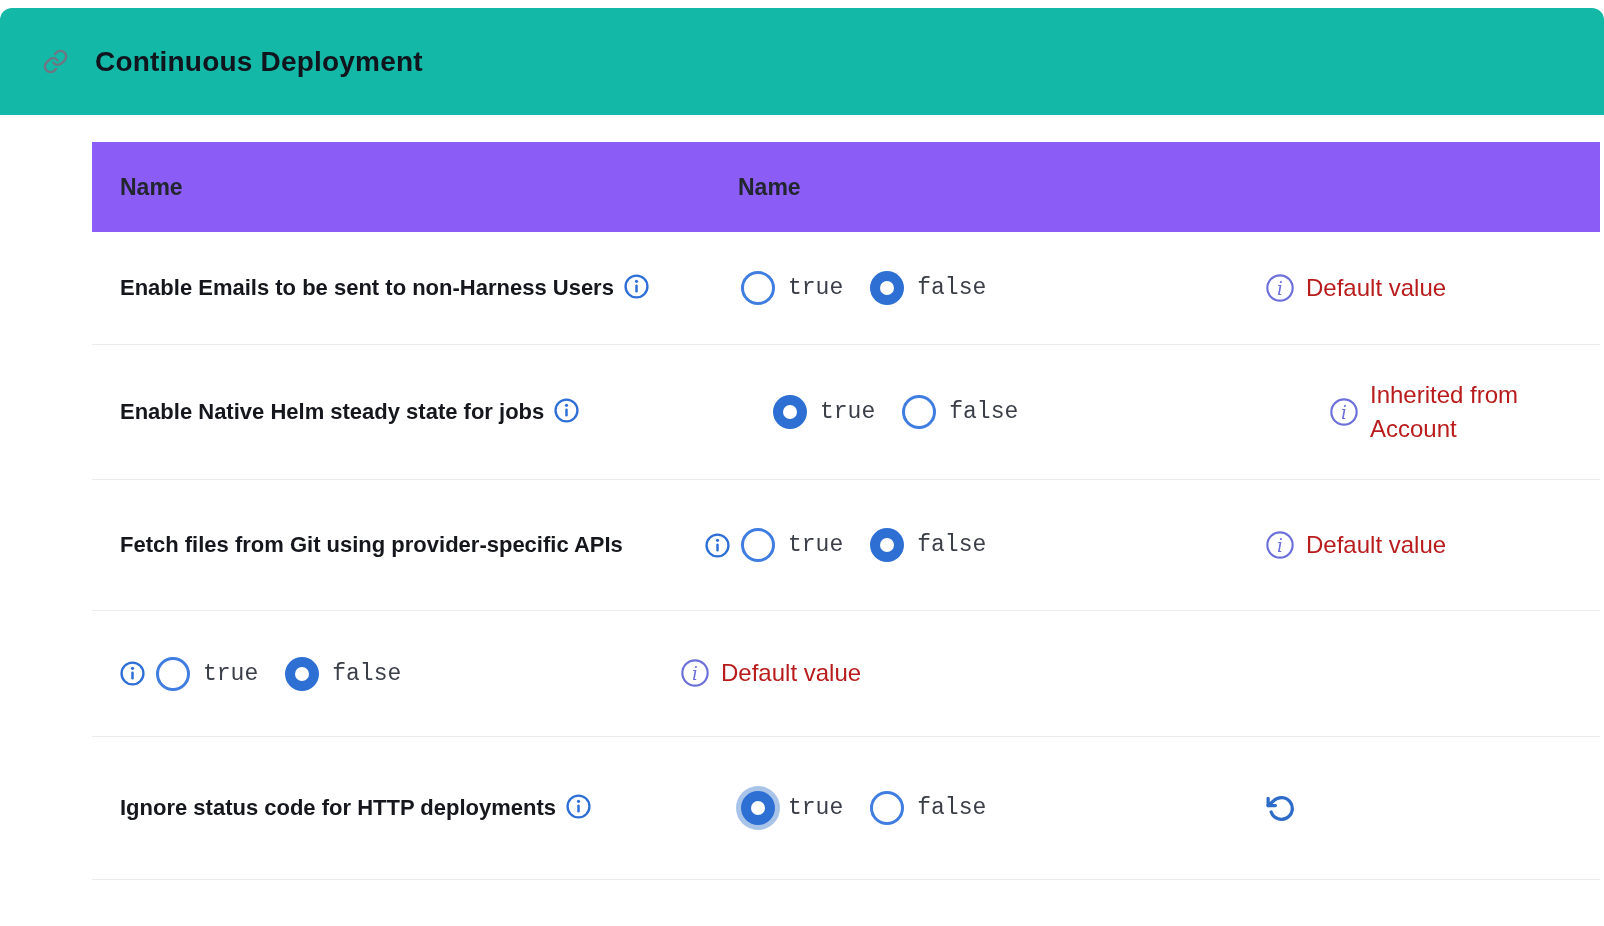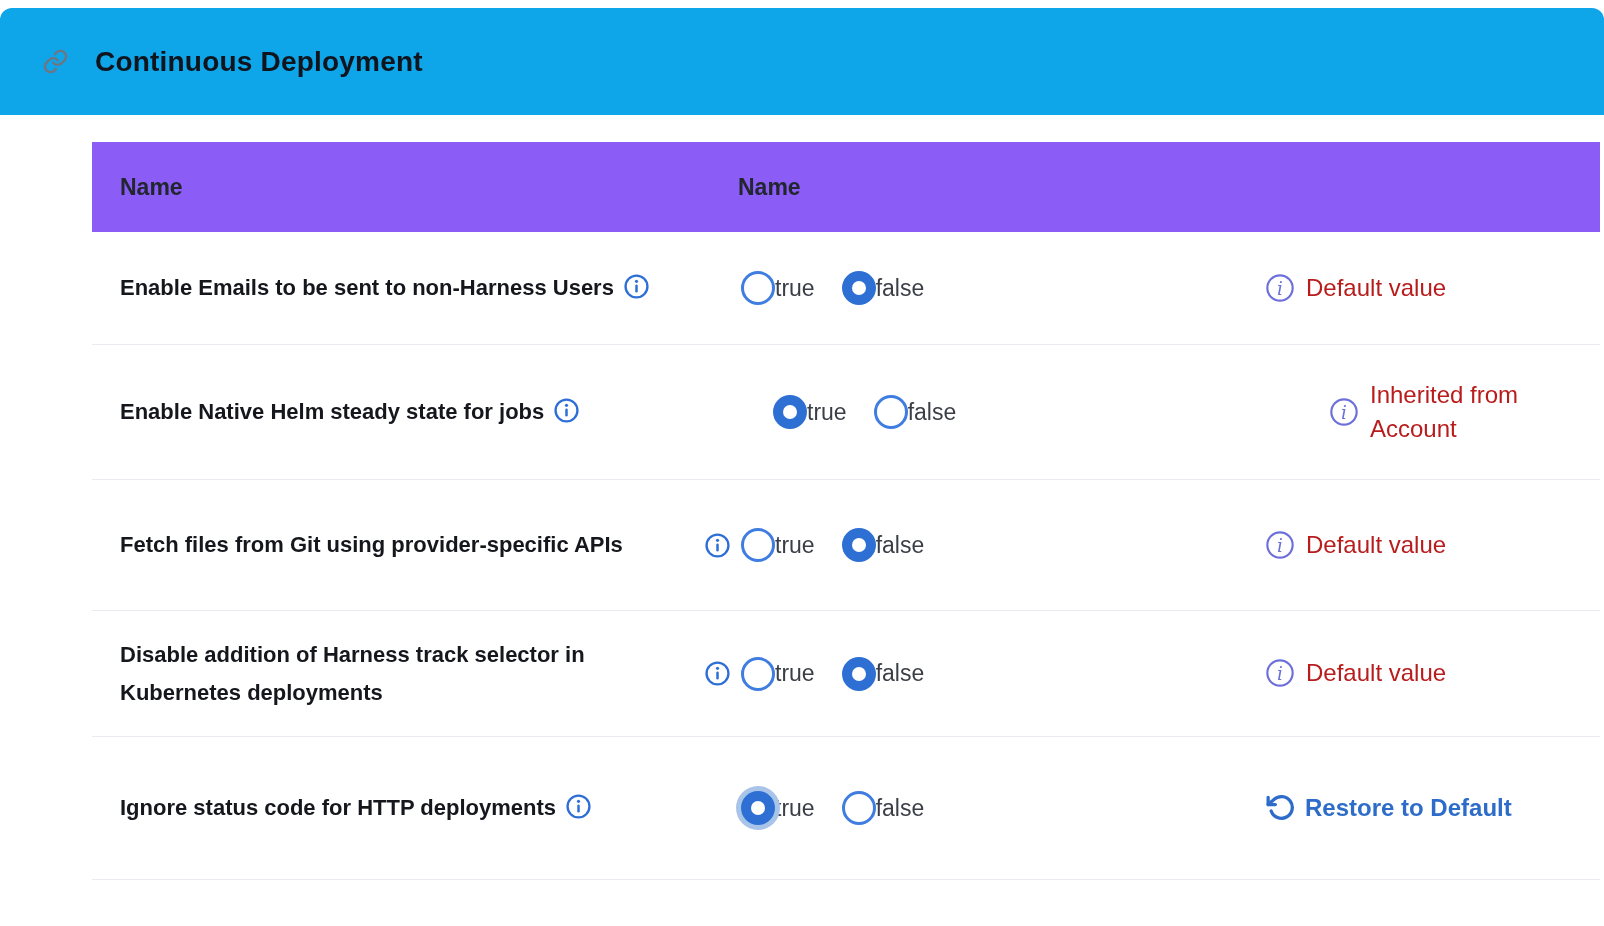--- a/index.html
+++ b/index.html
@@ -15,21 +15,21 @@
     width: 1604px; height: 926px;
     border-radius: 10px;
     overflow: hidden;
     border-bottom-left-radius: 10px;
   }
 
   
   .header-band {
     margin-top: 8px;
     height: 107px;
-    background: #0ea5e9;
+    background: #14b8a6;
     display: flex;
     align-items: center;
     padding-left: 42px;
     border-radius: 12px 12px 0 0;
   }
   .header-band .link-icn {
     width: 27px; height: 27px;
     color: #6e7683;
     display: inline-flex;
     flex: 0 0 auto;
@@ -127,23 +127,25 @@
     left: 50%; top: 50%;
     width: 14px; height: 14px;
     margin: -7px 0 0 -7px;
     border-radius: 50%;
     background: #ffffff;
   }
   .row.focused .radio.sel {
     box-shadow: 0 0 0 5px #a9c4e9;
   }
   .radio-lbl {
+    margin-left: 13px;
     font-size: 23px;
     font-weight: 400;
     color: #3a3e47;
+    font-family: Liberation Mono, monospace;
   }
 
   .status-cell {
     flex: 1;
     display: flex;
     align-items: center;
     padding-right: 30px;
   }
   .status-info-icn {
     width: 30px; height: 30px;
@@ -303,23 +305,20 @@
         <svg viewBox="0 0 18 18" width="30" height="30">
           <circle cx="9" cy="9" r="7.6" fill="none" stroke="currentColor" stroke-width="1.3"></circle>
           <text x="9" y="13.1" text-anchor="middle" font-family="'DejaVu Serif', serif" font-style="italic" font-size="11" fill="currentColor">i</text>
         </svg>
       </span>
 
       <span class="status-txt">Default value</span>
     </div>
   </div>
         <div class="row icon-in-value">
-    <div class="name-cell">
-      <span>Disable addition of Harness track selector in Kubernetes deployments</span>
-    </div>
     <div class="value-cell">
       <span class="value-info-slot">
         <span class="info-icn">
           <svg viewBox="0 0 16 16" width="25" height="25">
             <circle cx="8" cy="8" r="7" fill="none" stroke="currentColor" stroke-width="1.5"></circle>
             <circle cx="8" cy="4.7" r="1" fill="currentColor"></circle>
             <rect x="7.2" y="6.7" width="1.6" height="5.2" rx="0.8" fill="currentColor"></rect>
           </svg>
         </span>
       </span>
@@ -373,19 +372,18 @@
       </label>
     </div>
     <div class="status-cell">
 
       <span class="restore-icn">
         <svg viewBox="0 0 24 24" width="29" height="29" fill="none" stroke="currentColor" stroke-width="2.7" stroke-linecap="round" stroke-linejoin="round">
           <polyline points="2.6,3.6 2.6,9.6 8.6,9.6"></polyline>
           <path d="M5.1 14.9a9 9 0 1 0 2.13-9.36L2.6 9.6"></path>
         </svg>
       </span>
-      <span class="status-txt">Restore to Default</span>
     </div>
   </div>
       </div>
   </div>
 
 </div>
 
 </body></html>

